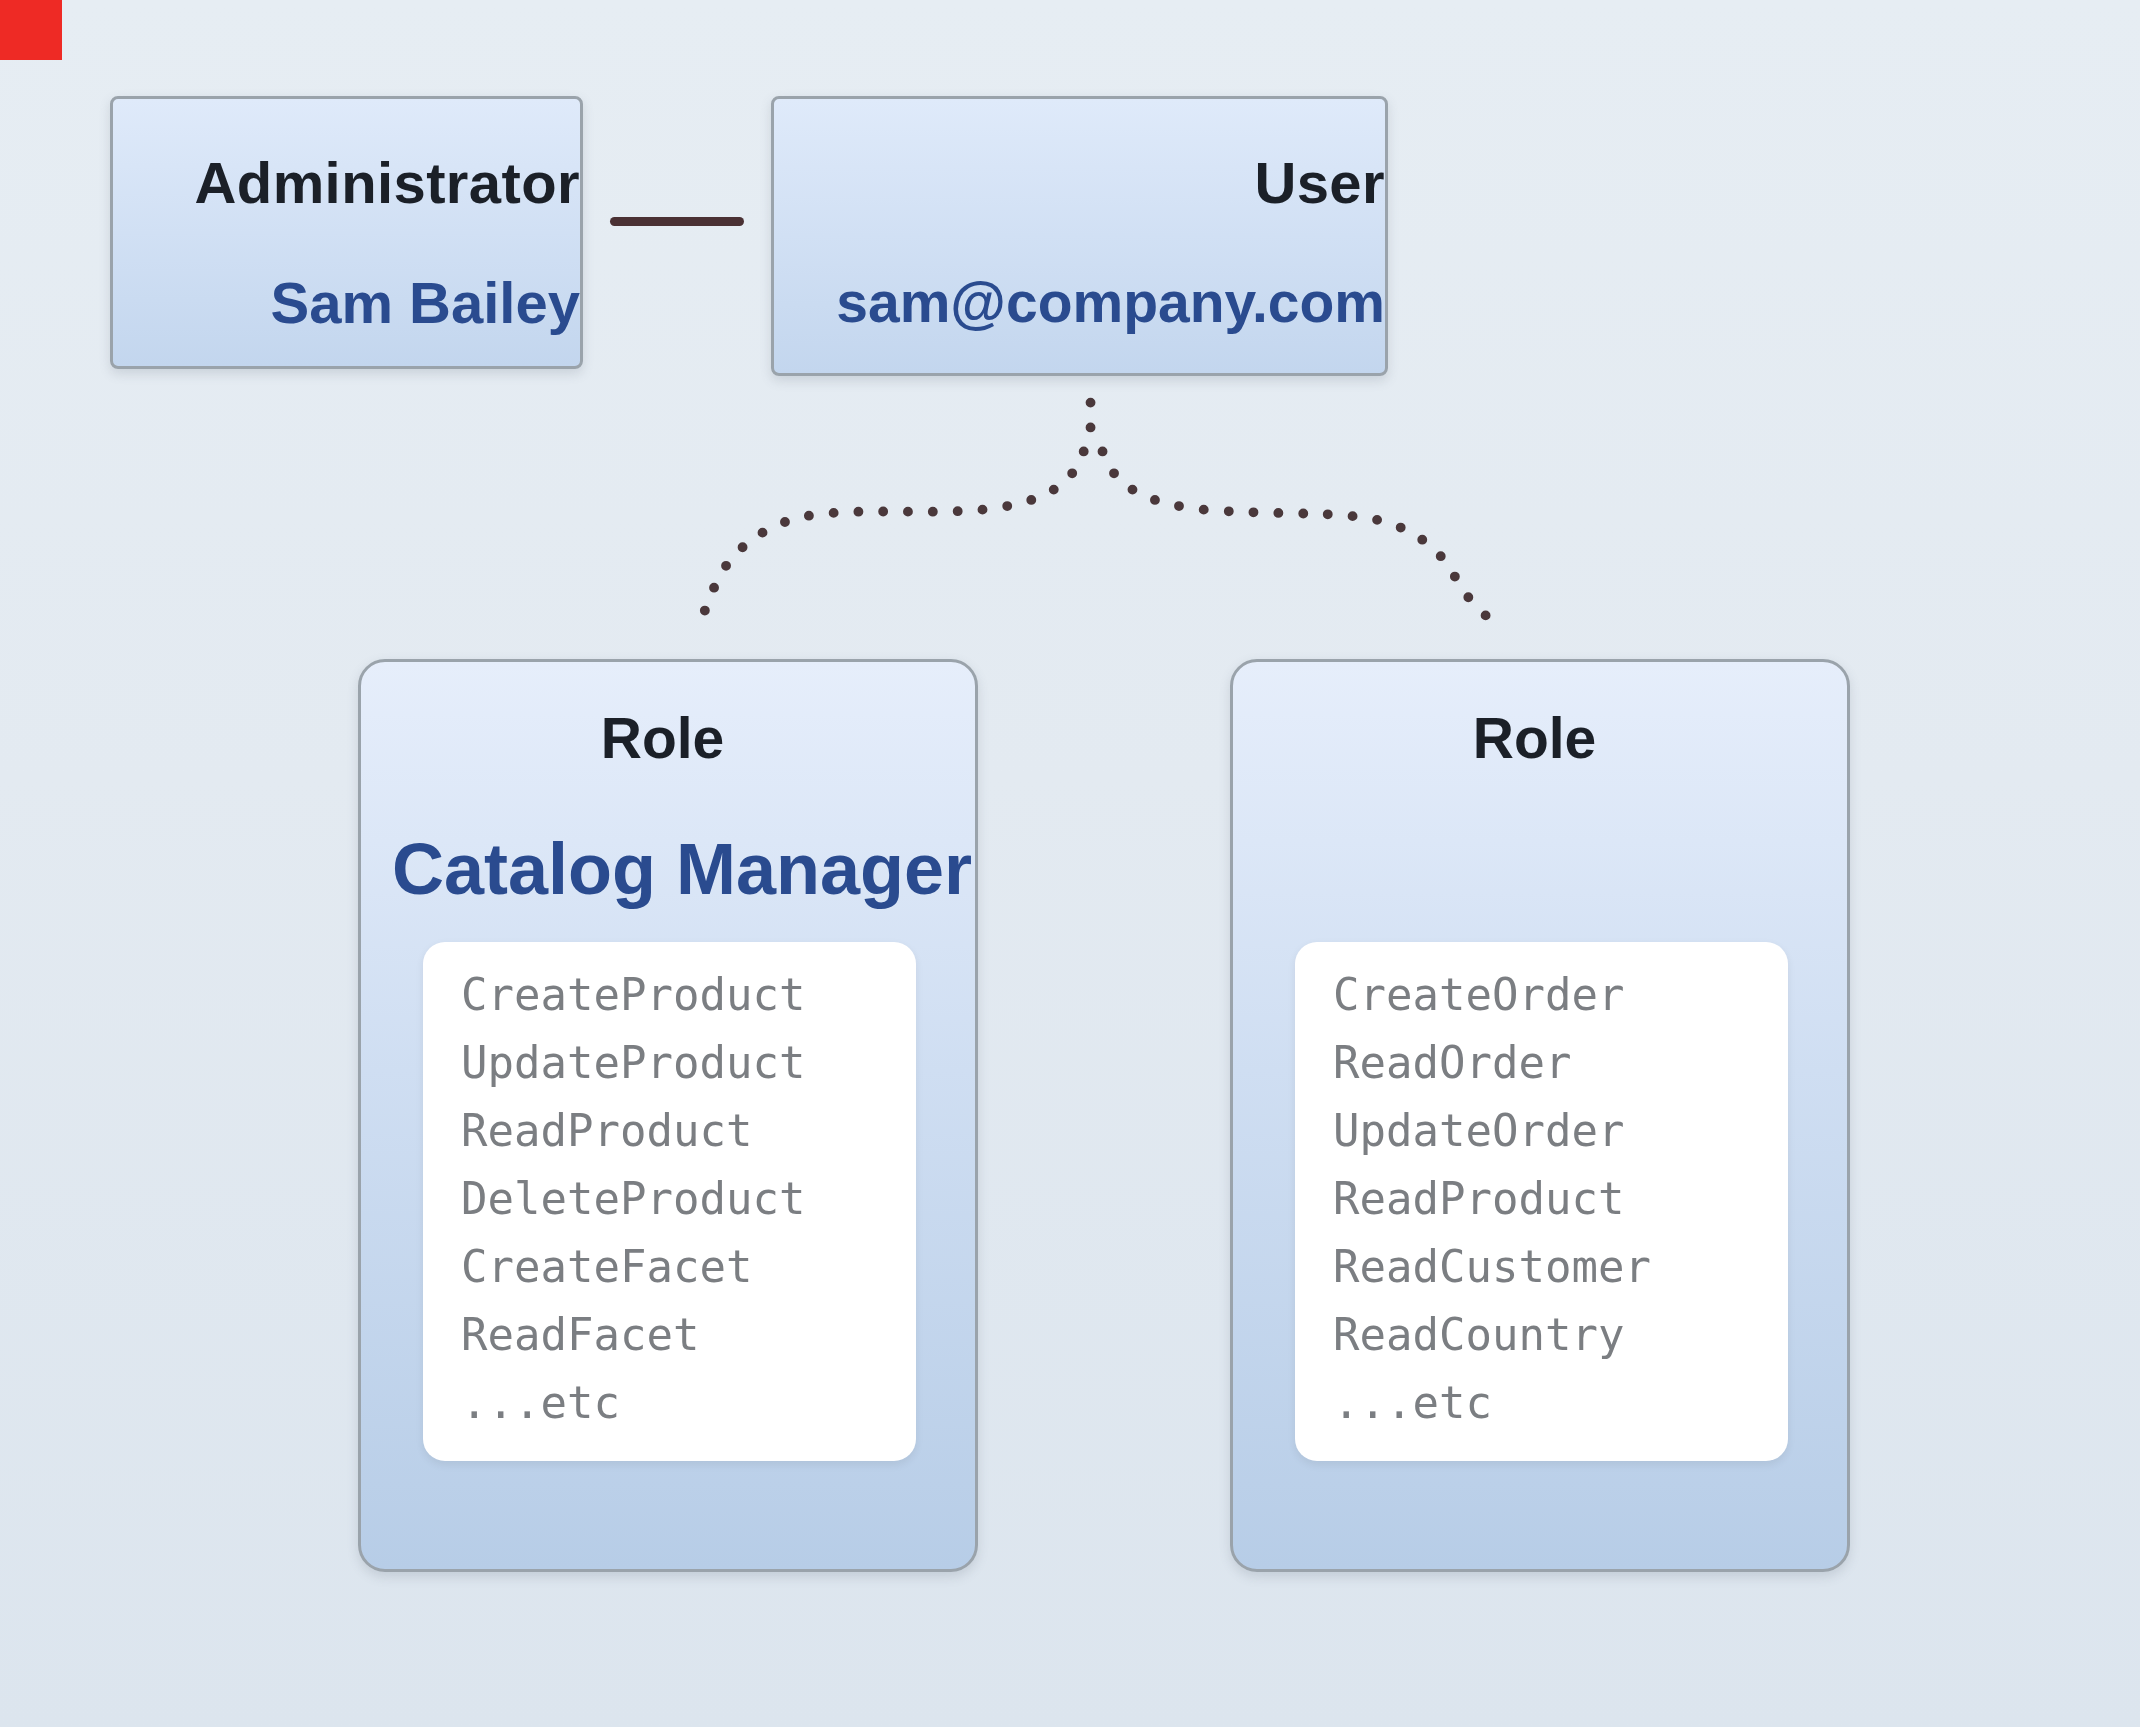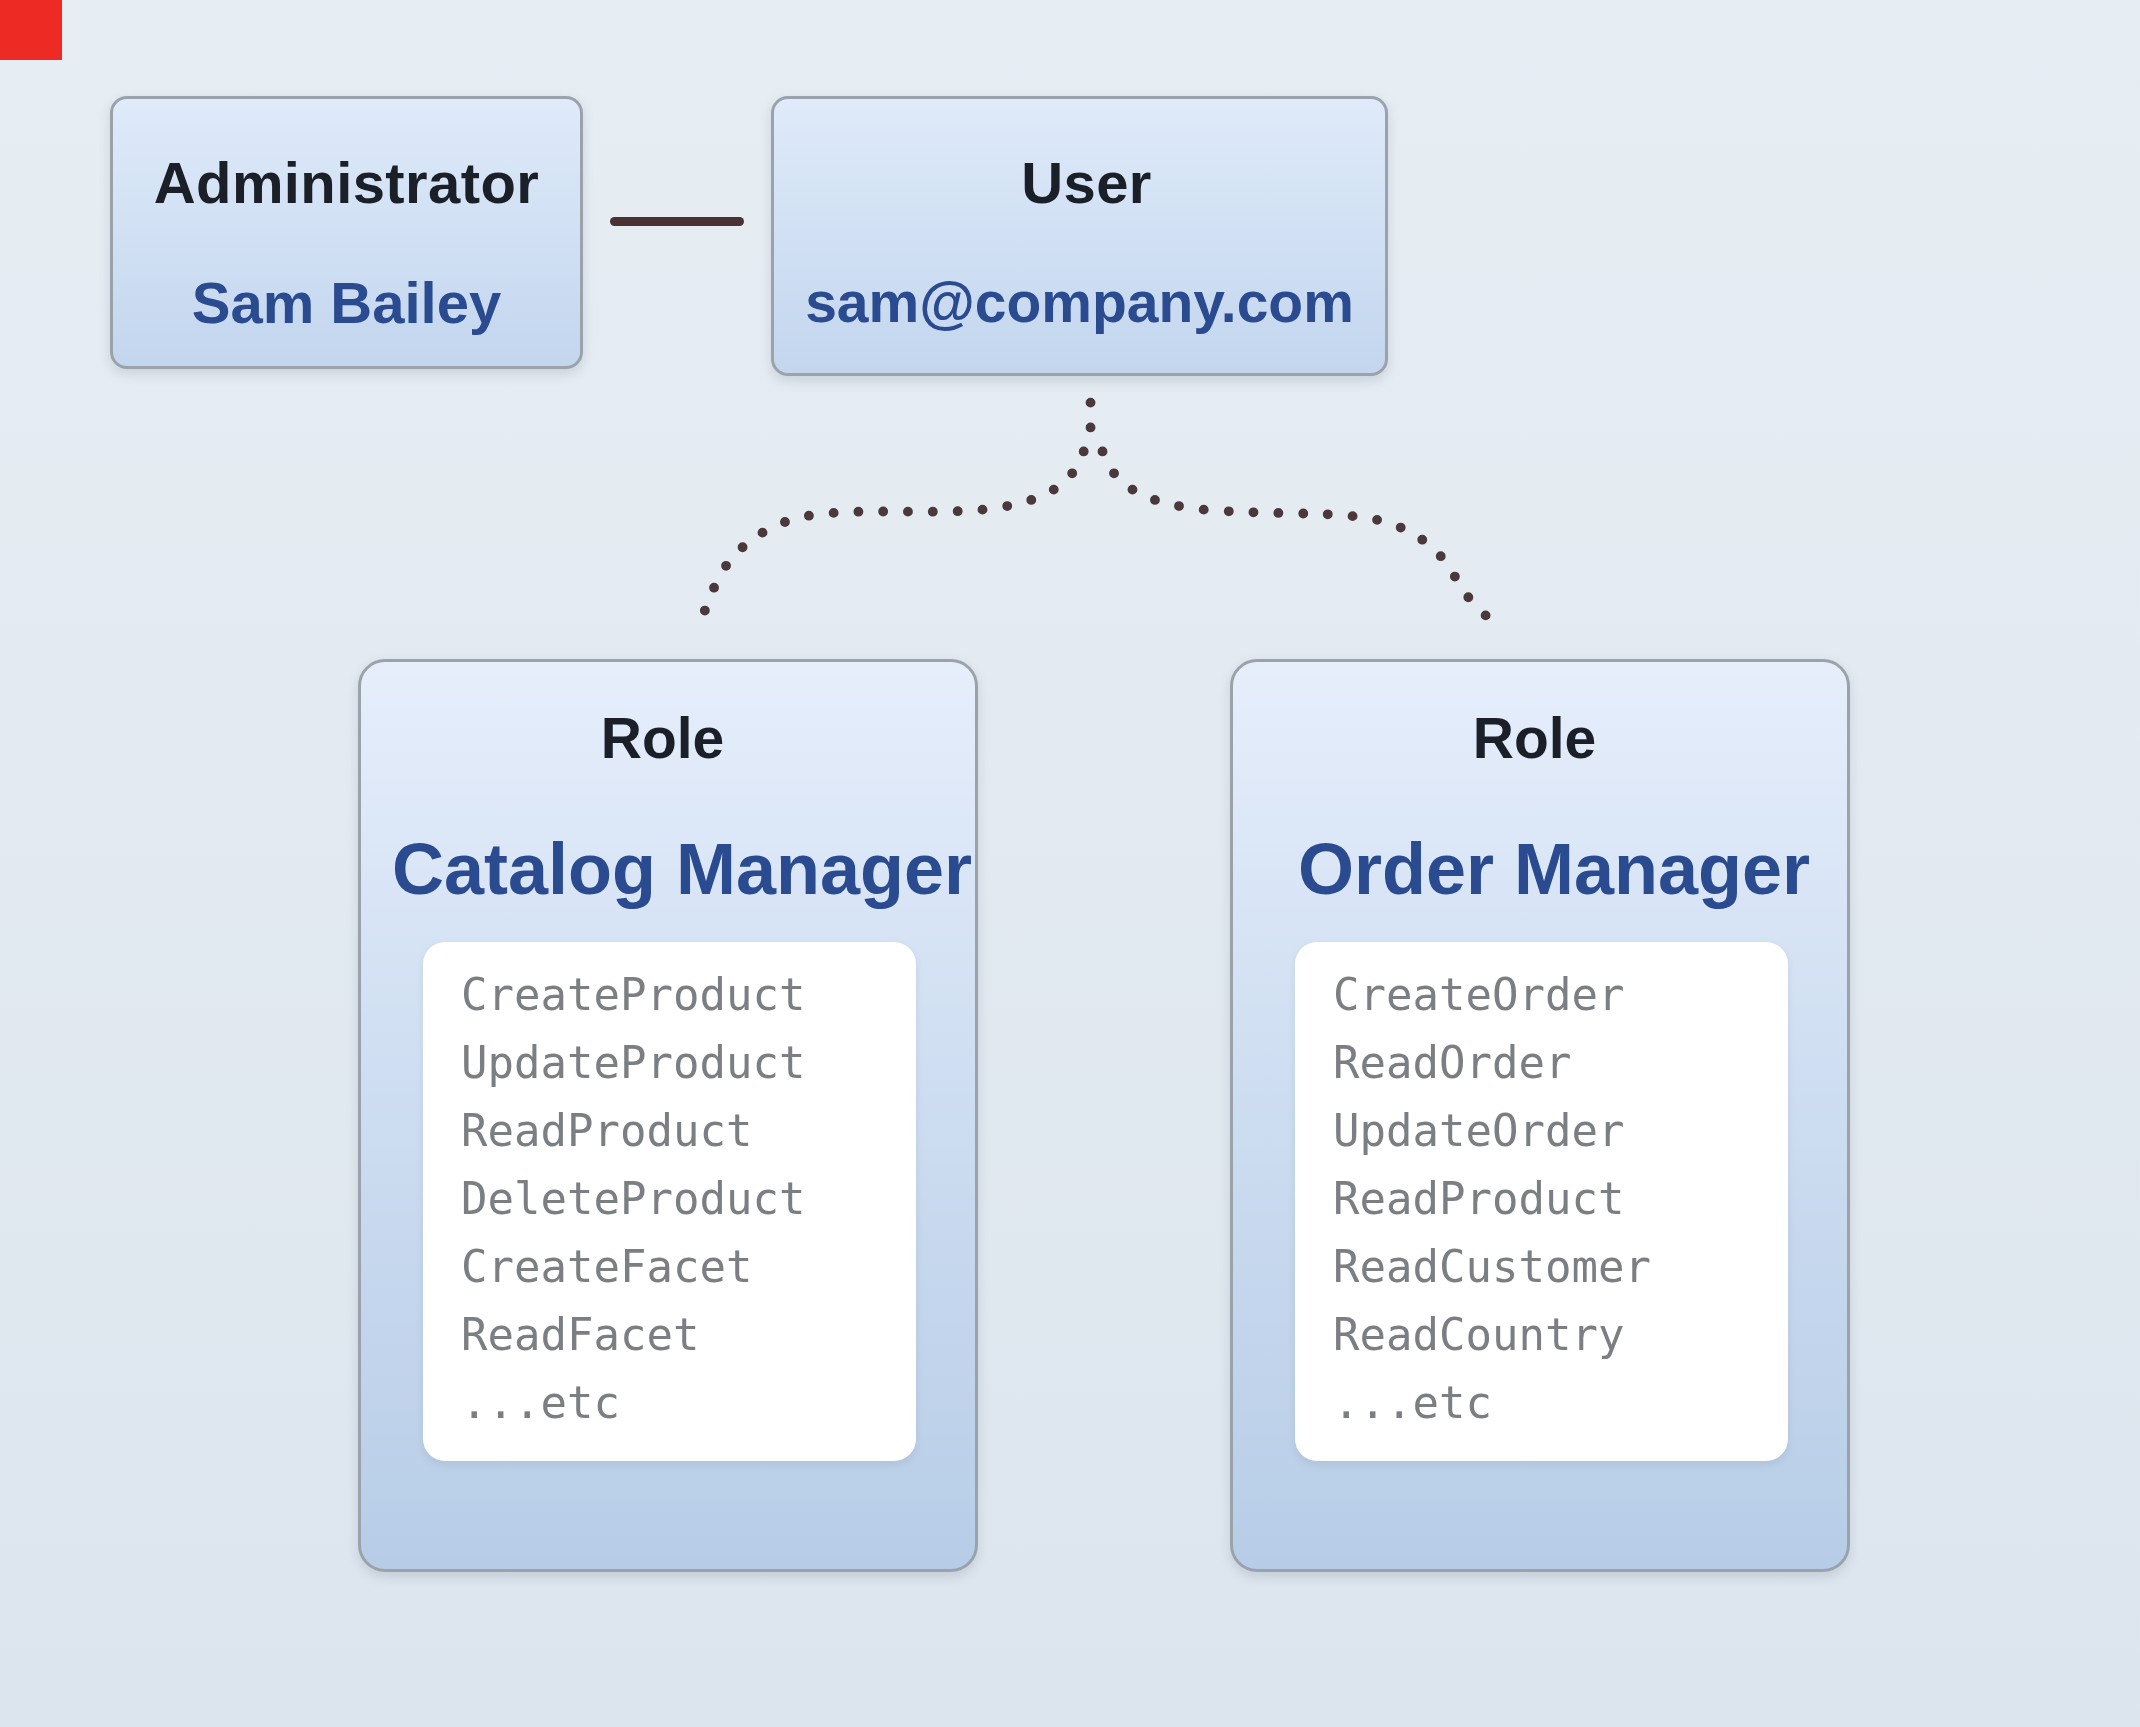--- a/index.html
+++ b/index.html
@@ -5,24 +5,24 @@
   html,body{margin:0;padding:0;background:#dfe7ee;}
   .canvas{
     position:relative;width:2140px;height:1728px;overflow:hidden;
     background:linear-gradient(180deg,#e6edf3 0%,#e3eaf1 45%,#dce5ee 100%);
     font-family:"Liberation Sans",sans-serif;
   }
   .indicator{
     position:absolute;left:0;top:0;width:62px;height:60px;background:#ee2a25;
   }
   .card{
-    position:absolute;border:3.4px solid #9aa3ab;border-radius:17px;
+    position:absolute;border:3.4px solid #9aa3ab;border-radius:8px;
     background:linear-gradient(180deg,#dfeafa 0%,#c3d6ee 100%);
     box-shadow:0 4.3px 10.3px rgba(90,100,115,0.18);
-    text-align:center;
+    text-align:right;
   }
   .card .title{
     position:absolute;left:0;right:0;
     font-weight:bold;font-size:58px;color:#1b2028;letter-spacing:0.4px;
   }
   .card .subtitle{
     position:absolute;left:0;right:0;
     font-weight:bold;font-size:58px;color:#2a4b8f;
   }
   .admin-card{left:110px;top:96px;width:467px;height:267px;}
@@ -101,21 +101,20 @@
         <div class="perm-line">ReadProduct</div>
         <div class="perm-line">DeleteProduct</div>
         <div class="perm-line">CreateFacet</div>
         <div class="perm-line">ReadFacet</div>
         <div class="perm-line">...etc</div>
       </div>
   </div>
 
   <div class="role-card role-right">
     <div class="title">Role</div>
-    <div class="subtitle">Order Manager</div>
     <div class="perm-panel">
         <div class="perm-line">CreateOrder</div>
         <div class="perm-line">ReadOrder</div>
         <div class="perm-line">UpdateOrder</div>
         <div class="perm-line">ReadProduct</div>
         <div class="perm-line">ReadCustomer</div>
         <div class="perm-line">ReadCountry</div>
         <div class="perm-line">...etc</div>
       </div>
   </div>

